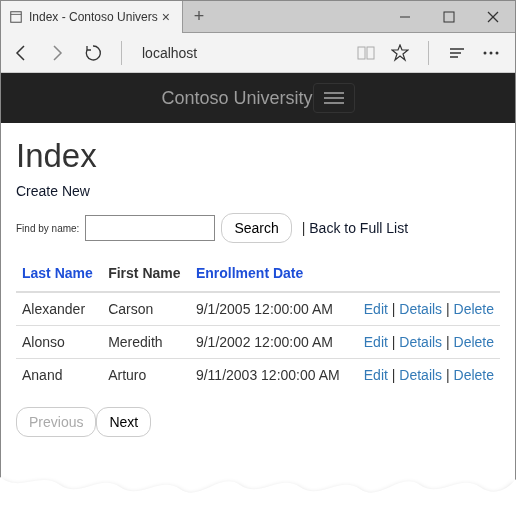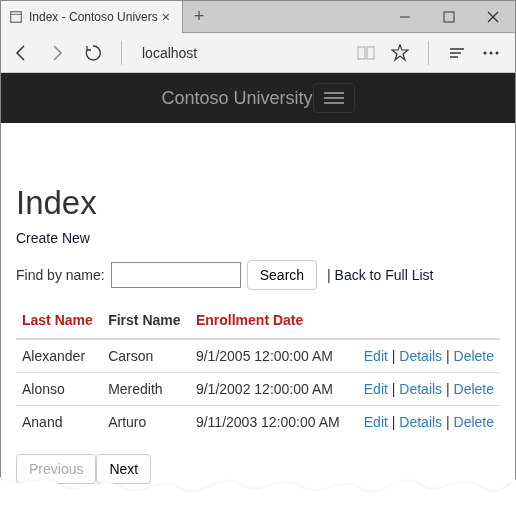--- a/index.html
+++ b/index.html
@@ -23,35 +23,35 @@
     .tool-icons { display: flex; gap: 14px; align-items: center; padding: 0 6px; }
     .tool-ic { width: 20px; height: 20px; display: flex; align-items: center; justify-content: center; cursor: pointer; color: #555; }
     
     
     .navbar { background: #222; color: #9d9d9d; height: 50px; display: flex; align-items: center; padding: 0 15px; justify-content: center; }
     .brand { font-size: 18px; color: #9d9d9d; }
     .hamburger { border: 1px solid #333; border-radius: 4px; padding: 8px 10px; cursor: pointer; display: flex; flex-direction: column; gap: 3px; }
     .hamburger span { display: block; width: 20px; height: 2px; background: #888; }
     
     
-    .container { padding: 14px 15px; margin-top: 47px; }
+    .container { padding: 14px 15px; }
     h2.page-title { font-size: 33px; font-weight: 500; margin-bottom: 8px; }
     .link { color: #0f172a; cursor: pointer; }
     .create-new { display: inline-block; margin-bottom: 14px; font-size: 14px; }
     
     .search-row { display: flex; align-items: center; gap: 6px; margin-bottom: 12px; }
-    .search-label { font-size: 14px; }
+    .search-label { font-size: 10px; }
     .search-input { width: 130px; height: 26px; border: 1px solid #888; padding: 0 4px; font-size: 14px; }
-    .btn { background: #fff; border: 1px solid #ccc; border-radius: 4px; padding: 6px 12px; font-size: 14px; cursor: pointer; }
+    .btn { background: #fff; border: 1px solid #ccc; border-radius: 12px; padding: 6px 12px; font-size: 14px; cursor: pointer; }
     .back-link { margin-left: 4px; font-size: 14px; }
     
     table { width: 100%; border-collapse: collapse; margin-top: 4px; }
     th, td { text-align: left; padding: 8px 6px; border-top: 1px solid #ddd; font-size: 14px; }
     th { color: #333; font-weight: 700; border-top: none; border-bottom: 2px solid #ddd; padding-top: 10px; padding-bottom: 10px; }
-    th.sortable { color: #b91c1c; cursor: pointer; font-weight: 700; }
+    th.sortable { color: #1d4ed8; cursor: pointer; font-weight: 700; }
     .row-actions { text-align: right; white-space: nowrap; }
     .row-actions .link { color: #337ab7; }
     .pipe { color: #333; }
     
     .pager { margin-top: 16px; display: flex; }
     .btn.disabled { color: #aaa; cursor: not-allowed; }
     
     
     .torn { position: absolute; left: 0; right: 0; bottom: 0; height: 40px; pointer-events: none; }
     .torn svg { width: 100%; height: 40px; display: block; filter: drop-shadow(0 4px 3px rgba(0,0,0,0.4)); }

